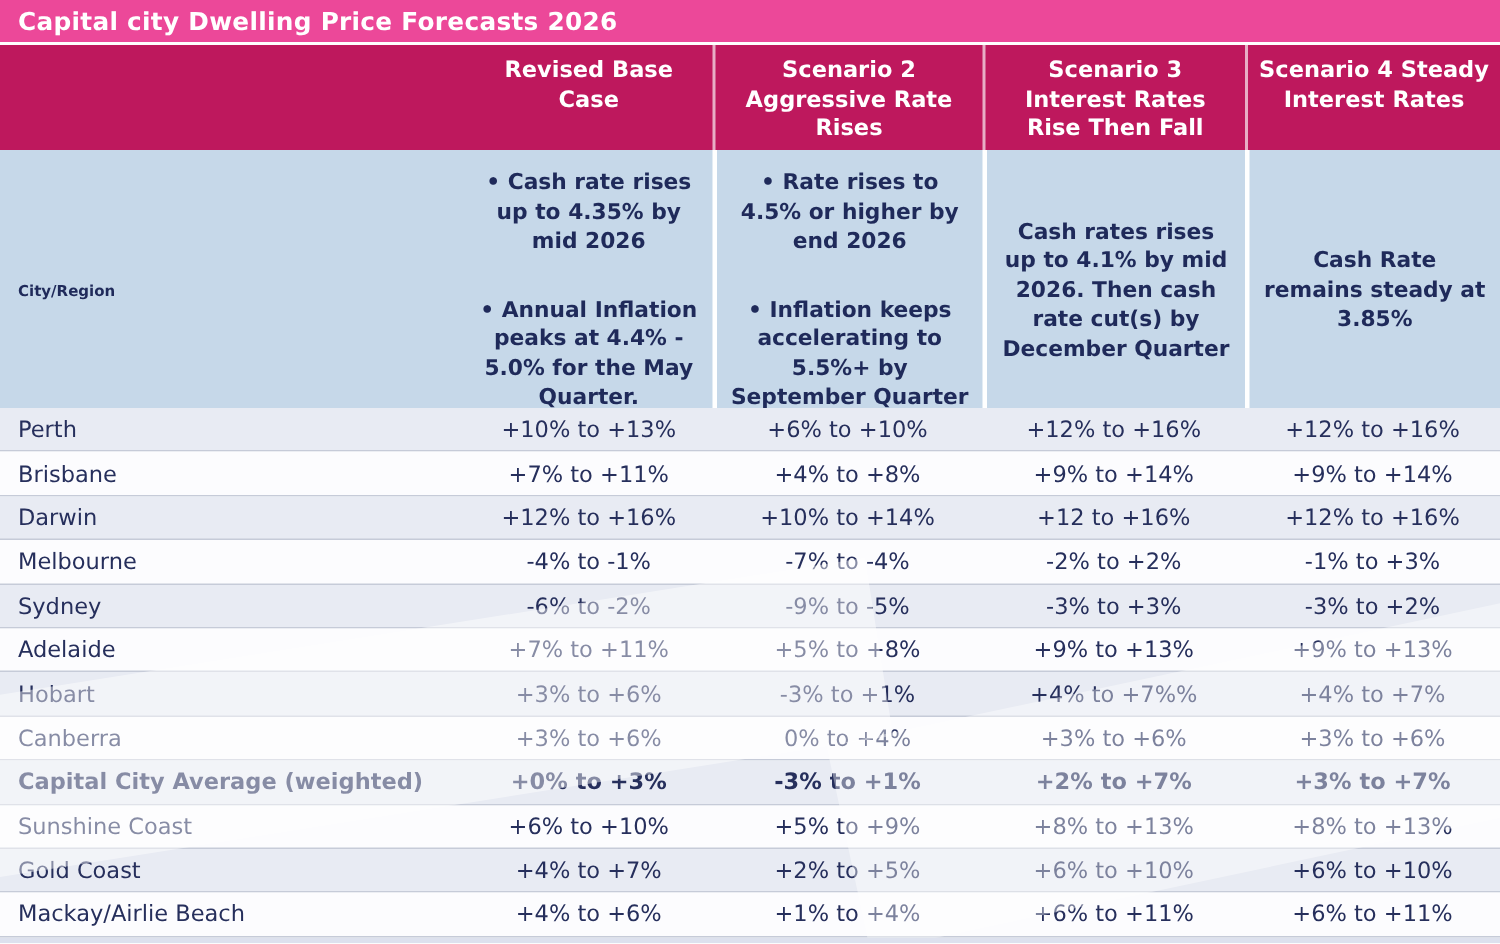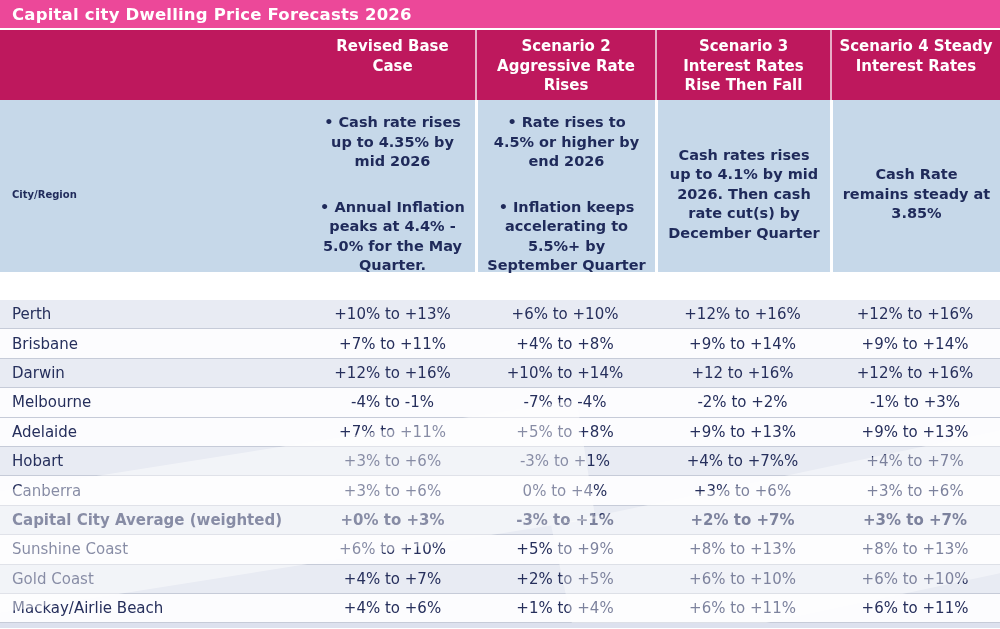--- a/index.html
+++ b/index.html
@@ -58,21 +58,21 @@
   .desc-cell.sep{border-left:3px solid #ffffff;}
   .desc-cell.corner{
     justify-content:center;align-items:flex-start;
     text-align:left;
     padding-left:12px;
     font-size:10px;
   }
   .bullet{margin:7px 0;}
   .bullet::before{content:"• ";}
   
-  .rows{position:relative;margin-top:28px;}
+  .rows{position:relative;}
   .data-row{
     height:29.4px;
     align-items:center;
     border-bottom:1px solid #c6cbd8;
     box-sizing:border-box;
     color:#262f5c;
     font-size:15px;
     background:#fcfcfe;
   }
   .data-row.alt{background:#e8ebf3;}
@@ -156,20 +156,27 @@
     </div>
 
     <div class="grid data-row">
       <div class="city-cell">Melbourne</div>
       <div class="value-cell">-4% to -1%</div>
       <div class="value-cell">-7% to -4%</div>
       <div class="value-cell">-2% to +2%</div>
       <div class="value-cell">-1% to +3%</div>
     </div>
 
+    <div class="grid data-row alt">
+      <div class="city-cell">Sydney</div>
+      <div class="value-cell">-6% to -2%</div>
+      <div class="value-cell">-9% to -5%</div>
+      <div class="value-cell">-3% to +3%</div>
+      <div class="value-cell">-3% to +2%</div>
+    </div>
 
     <div class="grid data-row">
       <div class="city-cell">Adelaide</div>
       <div class="value-cell">+7% to +11%</div>
       <div class="value-cell">+5% to +8%</div>
       <div class="value-cell">+9% to +13%</div>
       <div class="value-cell">+9% to +13%</div>
     </div>
 
     <div class="grid data-row alt">

